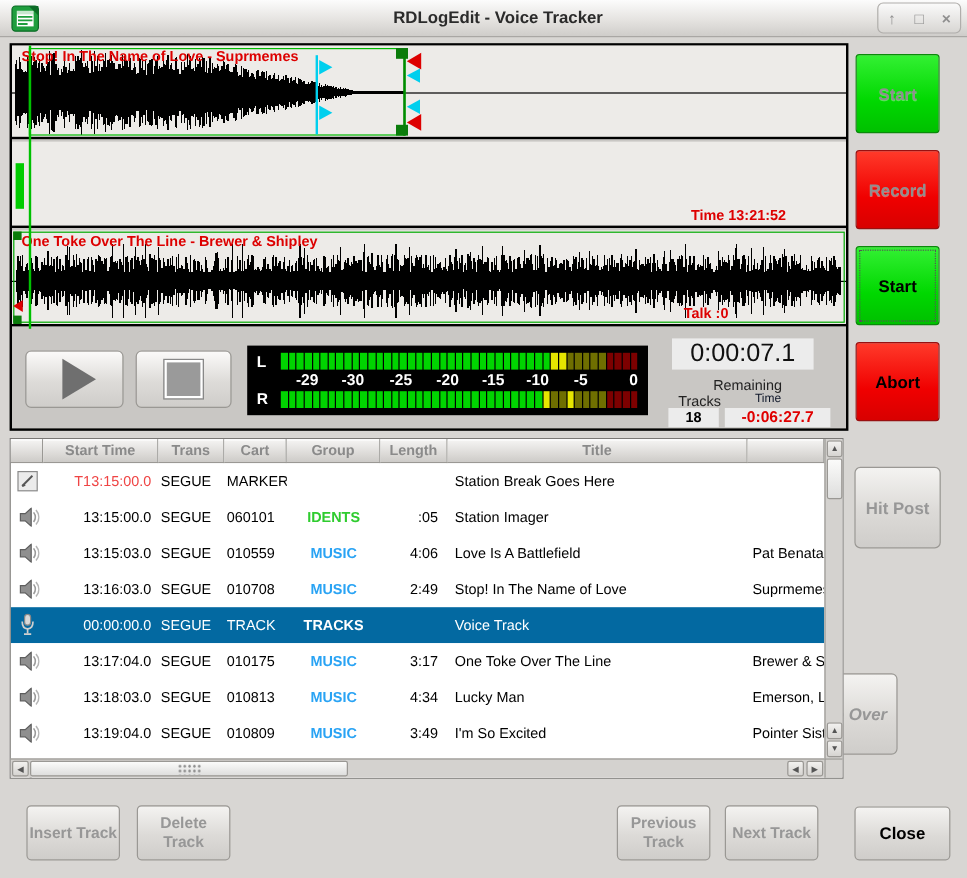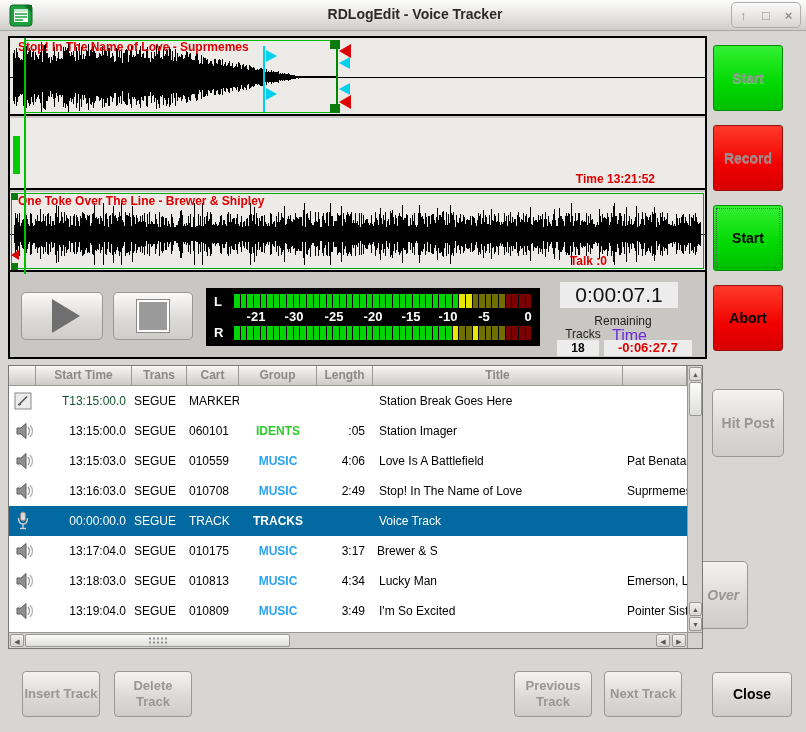--- a/index.html
+++ b/index.html
@@ -88,21 +88,21 @@
   .vu-scale { position:absolute; left:0; top:21px; width:334px; height:15px; }
   .vu-scale span { position:absolute; transform:translateX(-50%); color:#fff; font-weight:bold; font-size:13px; }
 
   
   .elapsed {
     position:absolute; left:550px; top:8px; width:118px; height:26px;
     background:#ececec; color:#111; font-size:21px; text-align:center; line-height:25px;
   }
   .rem-label { position:absolute; left:544px; top:40px; width:138px; text-align:center; font-size:12px; color:#222; }
   .tracks-label { position:absolute; left:545px; top:53px; width:56px; text-align:center; font-size:12px; color:#222; }
-  .timer-label { position:absolute; left:602px; top:53px; width:56px; text-align:left; font-size:16px; color:#6d28d9; }
+  .timer-label { position:absolute; left:602px; top:53px; width:56px; text-align:center; font-size:10px; color:#0f172a; }
   .tracks-val { position:absolute; left:547px; top:66px; width:42px; height:16px; background:#ececec; font-size:12px; font-weight:bold; text-align:center; line-height:16px; }
   .timeleft-val { position:absolute; left:594px; top:66px; width:88px; height:16px; background:#ececec; font-size:13px; font-weight:bold; color:#e00000; text-align:center; line-height:16px; }
 
   
   .rbtn {
     position:absolute; left:713px; width:70px; height:66px;
     border:1px solid #777; border-radius:3px;
     font-weight:bold; font-size:14px; text-align:center;
     display:flex; align-items:center; justify-content:center;
   }
@@ -134,21 +134,21 @@
     overflow:hidden; white-space:nowrap;
   }
   .c0{width:27px;} .c1{width:96px;} .c2{width:55px;} .c3{width:52px;}
   .c4{width:78px;} .c5{width:56px;} .c6{width:250px;} .c7{width:64px;}
   .rows { position:absolute; left:0; top:20px; right:15px; bottom:0; overflow:hidden; }
   .trow { height:30px; display:flex; align-items:center; font-size:12px; color:#000; background:#fff; }
   .trow.selected { background:#0369a1; color:#fff; }
   .cell { overflow:hidden; white-space:nowrap; flex-shrink:0; }
   .icon-cell { display:flex; align-items:center; justify-content:center; height:100%; }
   .cell.start { text-align:right; padding-right:6px; }
-  .trow.blue-start .start { color:#14532d; }
+  .trow.blue-start .start { color:#ef4444; }
   .trow.selected .start { color:#fff; }
   .cell.trans { padding-left:2px; }
   .cell.cart { padding-left:2px; }
   .cell.group { text-align:center; font-weight:bold; }
   .cell.len { text-align:right; padding-right:8px; }
   .cell.title { padding-left:6px; }
   .cell.artist { padding-left:4px; }
 
   
   .vscroll { position:absolute; right:0; top:0; bottom:16px; width:15px; background:#d4d2cf; border-left:1px solid #9a9894; }
@@ -294,21 +294,21 @@
             <span class="seg seg-d"></span>
             <span class="seg seg-d"></span>
             <span class="seg seg-d"></span>
             <span class="seg seg-d"></span>
             <span class="seg seg-r"></span>
             <span class="seg seg-r"></span>
             <span class="seg seg-r"></span>
             <span class="seg seg-r"></span>
           </div>
         <div class="vu-scale" id="vu-scale">
-            <span style="left: 50px;">-21</span>
+            <span style="left: 50px;">-29</span>
             <span style="left: 88px;">-30</span>
             <span style="left: 128px;">-25</span>
             <span style="left: 167px;">-20</span>
             <span style="left: 205px;">-15</span>
             <span style="left: 242px;">-10</span>
             <span style="left: 278px;">-5</span>
             <span style="left: 322px;">0</span>
           </div>
         <span class="vu-ch r">R</span>
         <div class="vu-row r" id="vu-right">
@@ -480,20 +480,21 @@
               <path d="M4 5 h4 l5 -4.5 v15 l-5 -4.5 h-4 z" fill="#8f8f8f" stroke="#5e5e5e"></path>
               <path d="M15 4 q3 4 0 8" fill="none" stroke="#9a9a9a" stroke-width="1.3"></path>
               <path d="M17 2 q5 6 0 12" fill="none" stroke="#b5b5b5" stroke-width="1.3"></path>
             </svg>
           </span>
     <span class="cell c1 start">13:17:04.0</span>
     <span class="cell c2 trans">SEGUE</span>
     <span class="cell c3 cart">010175</span>
     <span class="cell c4 group" style="color: rgb(41, 163, 244);">MUSIC</span>
     <span class="cell c5 len">3:17</span>
+    <span class="cell c6 title">One Toke Over The Line</span>
     <span class="cell c7 artist">Brewer &amp; Shipley</span>
   </div>
 
   <div class="trow">
     <span class="cell c0 icon-cell">
             <svg width="20" height="16" viewBox="0 0 20 16">
               <path d="M4 5 h4 l5 -4.5 v15 l-5 -4.5 h-4 z" fill="#8f8f8f" stroke="#5e5e5e"></path>
               <path d="M15 4 q3 4 0 8" fill="none" stroke="#9a9a9a" stroke-width="1.3"></path>
               <path d="M17 2 q5 6 0 12" fill="none" stroke="#b5b5b5" stroke-width="1.3"></path>
             </svg>

